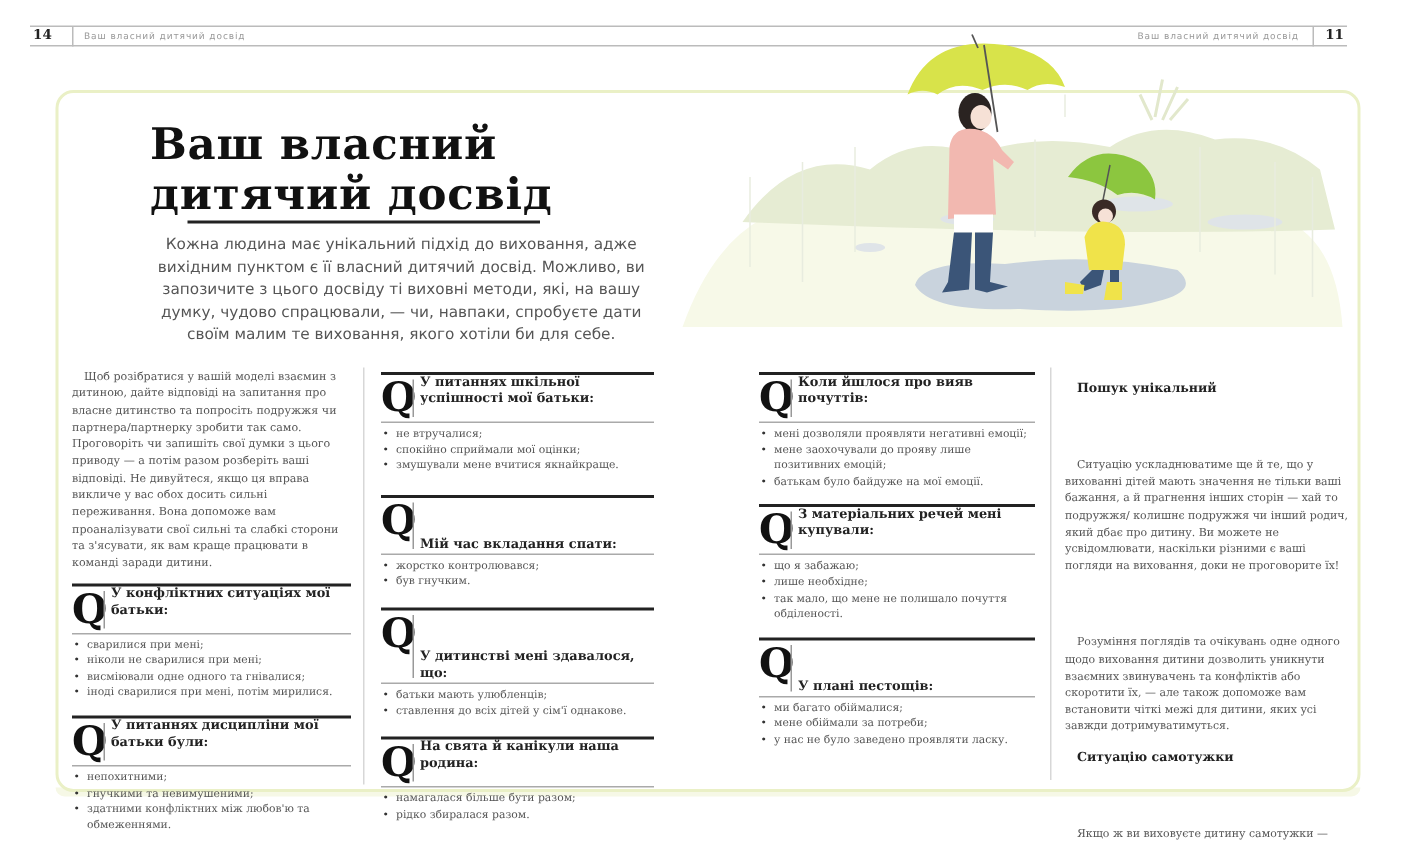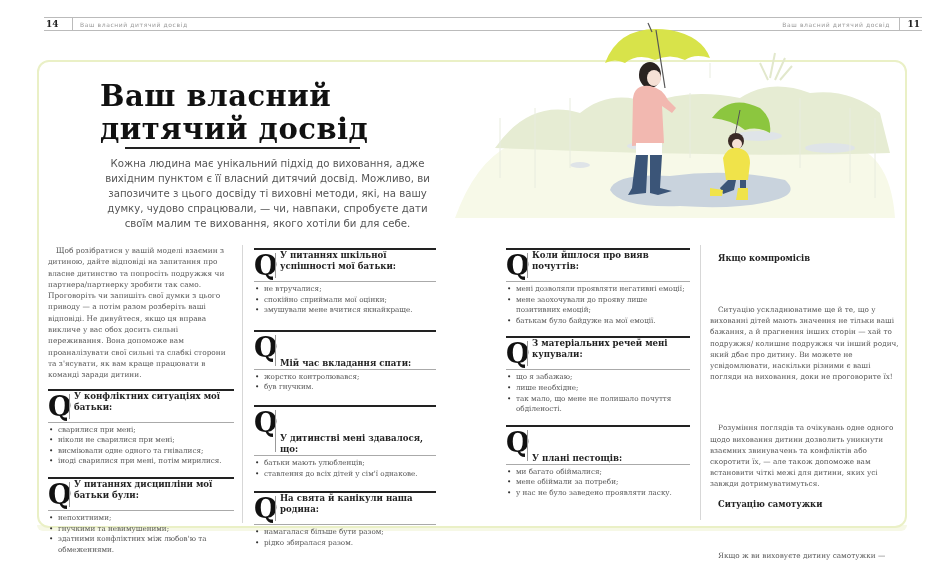--- a/index.html
+++ b/index.html
@@ -1,20 +1,20 @@
 <!DOCTYPE html>
 <html><head>
   <meta charset="utf-8">
   <style>
     * { box-sizing: border-box; margin: 0; padding: 0; }
     html, body { width: 943px; height: 563px; background: #ffffff; overflow: hidden; }
     body { position: relative; font-family: "DejaVu Sans", sans-serif; color: #444; }
 
     .running-head {
-      position: absolute; left: 44px; top: 17px; width: 878px; height: 14px;
+      position: absolute; left: 20px; top: 17px; width: 878px; height: 14px;
       border-top: 1px solid #bbb; border-bottom: 1px solid #bbb;
     }
     .rh-num { position: absolute; top: 0; font-family: "DejaVu Serif", serif; font-weight: bold; font-size: 9px; color: #222; line-height: 13px; }
     .rh-num.left { left: 2px; }
     .rh-num.right { right: 2px; }
     .rh-sep { position: absolute; top: 0; width: 1px; height: 13px; background: #bbb; }
     .rh-sep.left { left: 28px; }
     .rh-sep.right { right: 22px; }
     .rh-title { position: absolute; top: 0; font-size: 6px; letter-spacing: 0.6px; color: #999; line-height: 13px; }
     .rh-title.left { left: 36px; }
@@ -249,19 +249,19 @@
       <li>ми багато обіймалися;</li>
       <li>мене обіймали за потреби;</li>
       <li>у нас не було заведено проявляти ласку.</li>
     </ul>
   </div>
 </div>
 
 <div class="divider" style="left:700px; top:245px; height:275px;"></div>
 
 <div class="side">
-  <h3>Якщо компромісів</h3>
+  <h3>Пошук унікальний</h3>
   <p>Ситуацію ускладнюватиме ще й те, що у вихованні дітей мають значення не тільки ваші бажання, а й прагнення інших сторін — хай то подружжя/ колишнє подружжя чи інший родич, який дбає про дитину. Ви можете не усвідомлювати, наскільки різними є ваші погляди на виховання, доки не проговорите їх!</p>
   <p>Розуміння поглядів та очікувань одне одного щодо виховання дитини дозволить уникнути взаємних звинувачень та конфліктів або скоротити їх, — але також допоможе вам встановити чіткі межі для дитини, яких усі завжди дотримуватимуться.</p>
   <div class="gap"></div>
   <h3>Ситуацію самотужки</h3>
   <p>Якщо ж ви виховуєте дитину самотужки — саме вам вирішувати, якого курсу дотримуватися. Однак навіть у цьому разі варто час від часу радитися з особою, якій довіряєте (хай це буде родич або друг), щоб мати свіжий погляд на ситуацію.</p>
 </div>
 
 </body></html>

